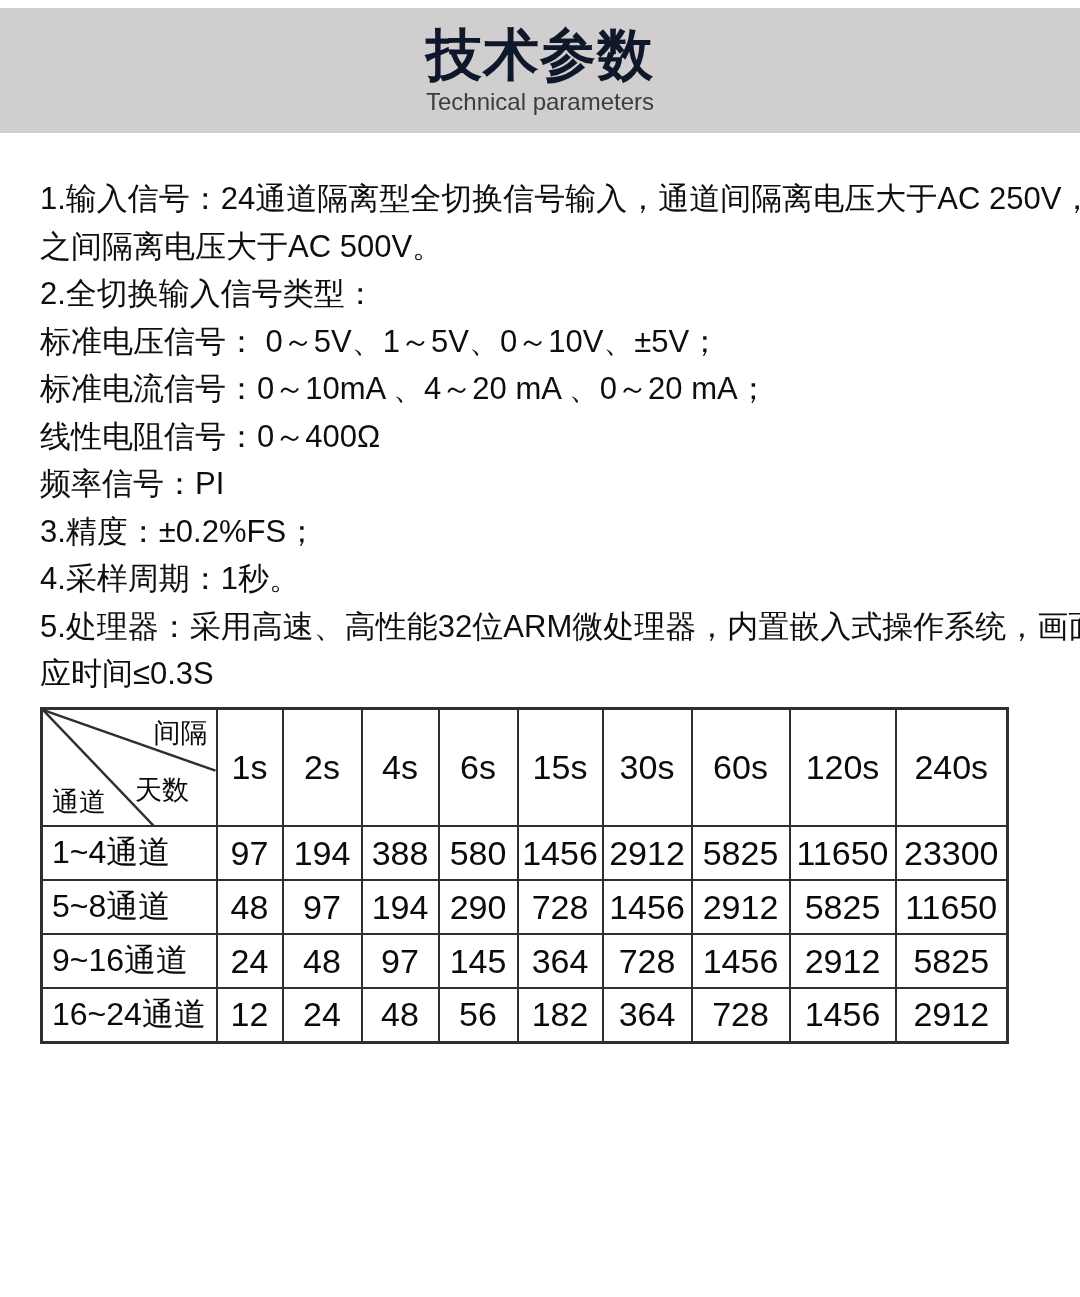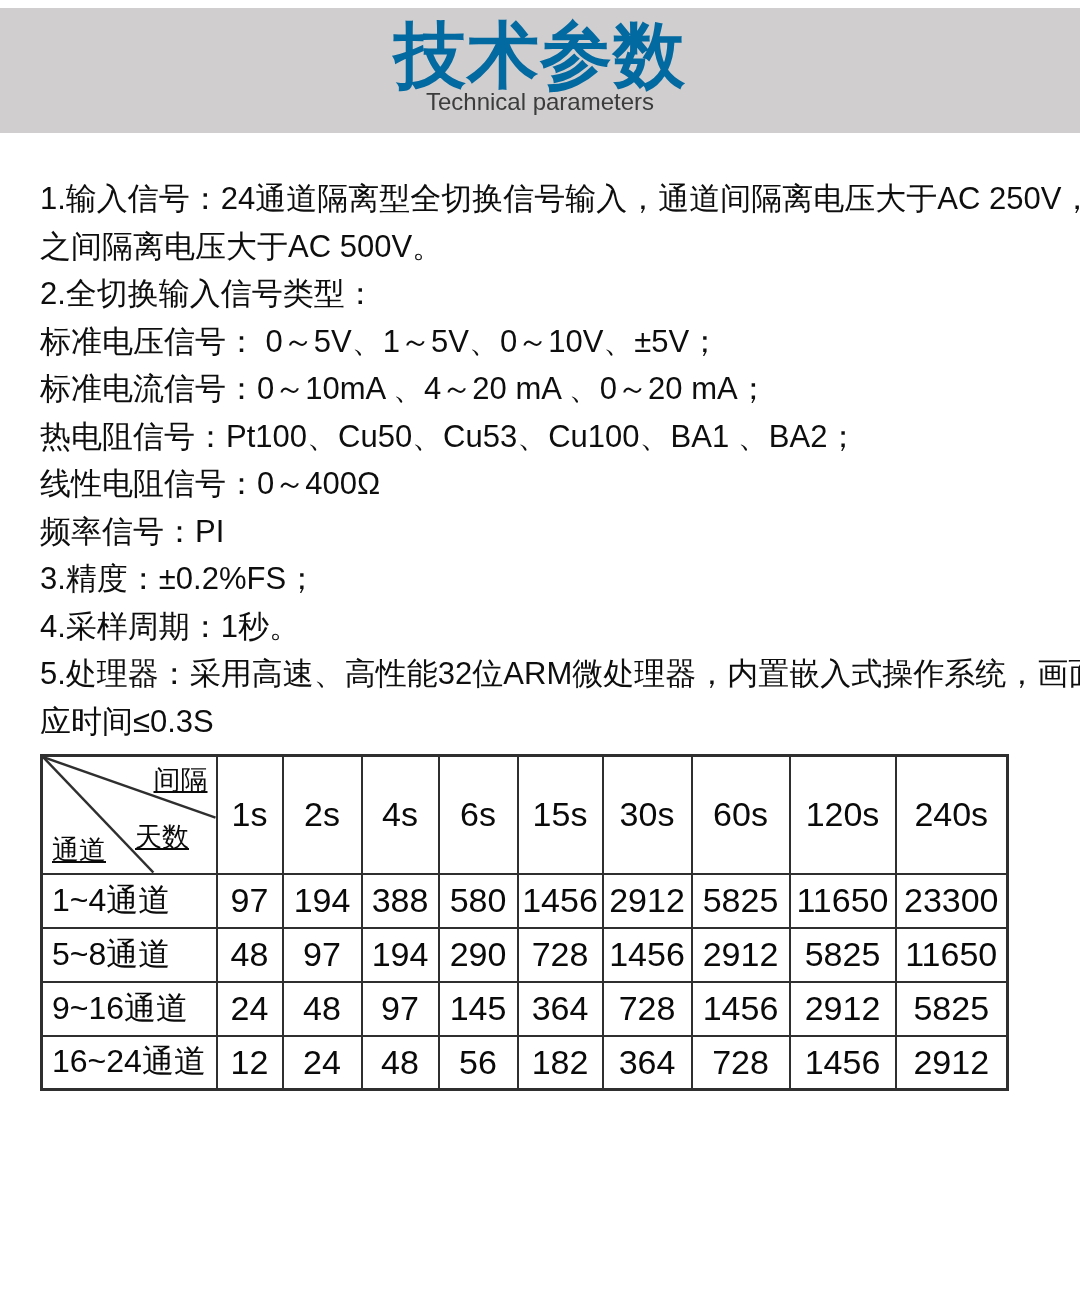--- a/index.html
+++ b/index.html
@@ -22,24 +22,24 @@
     margin-top: 8px;
     width: 100%;
     height: 125px;
     background: #d0cece;
     display: flex;
     flex-direction: column;
     align-items: center;
     justify-content: center;
   }
   .banner .title {
-    font-size: 72px;
+    font-size: 56px;
     line-height: 60px;
     font-weight: 700;
-    color: #0369a1;
+    color: #0f172a;
     letter-spacing: 1px;
   }
   .banner .subtitle {
     font-size: 24px;
     line-height: 31px;
     font-weight: 400;
     color: #3c3c3c;
     margin-top: 1px;
   }
   .content {
@@ -84,21 +84,20 @@
     left: 0; top: 0;
     width: 100%; height: 100%;
     display: block;
   }
   .corner-label {
     position: absolute;
     font-size: 27px;
     line-height: 28px;
     color: #0a0a0a;
     white-space: nowrap;
-    text-decoration: underline;
   }
   .corner-interval { top: 9px; right: 8px; }
   .corner-days     { top: 66px; left: 92px; }
   .corner-channel  { bottom: 9px; left: 9px; text-align: right; }
 </style>
 </head>
 <body>
 
 <div class="page">
 
@@ -106,21 +105,20 @@
     <div class="title">技术参数</div>
     <div class="subtitle">Technical parameters</div>
   </div>
 
   <div class="content">
     <div class="spec-line">1.输入信号：24通道隔离型全切换信号输入，通道间隔离电压大于AC 250V，通道和地</div>
     <div class="spec-line">之间隔离电压大于AC 500V。</div>
     <div class="spec-line">2.全切换输入信号类型：</div>
     <div class="spec-line">标准电压信号： 0～5V、1～5V、0～10V、±5V；</div>
     <div class="spec-line">标准电流信号：0～10mA 、4～20 mA 、0～20 mA；</div>
-    <div class="spec-line">热电阻信号：Pt100、Cu50、Cu53、Cu100、BA1 、BA2；</div>
     <div class="spec-line">线性电阻信号：0～400Ω</div>
     <div class="spec-line">频率信号：PI</div>
     <div class="spec-line">3.精度：±0.2%FS；</div>
     <div class="spec-line">4.采样周期：1秒。</div>
     <div class="spec-line">5.处理器：采用高速、高性能32位ARM微处理器，内置嵌入式操作系统，画面切换响</div>
     <div class="spec-line">应时间≤0.3S</div>
   </div>
 
   <table class="record-table">
     <colgroup>

